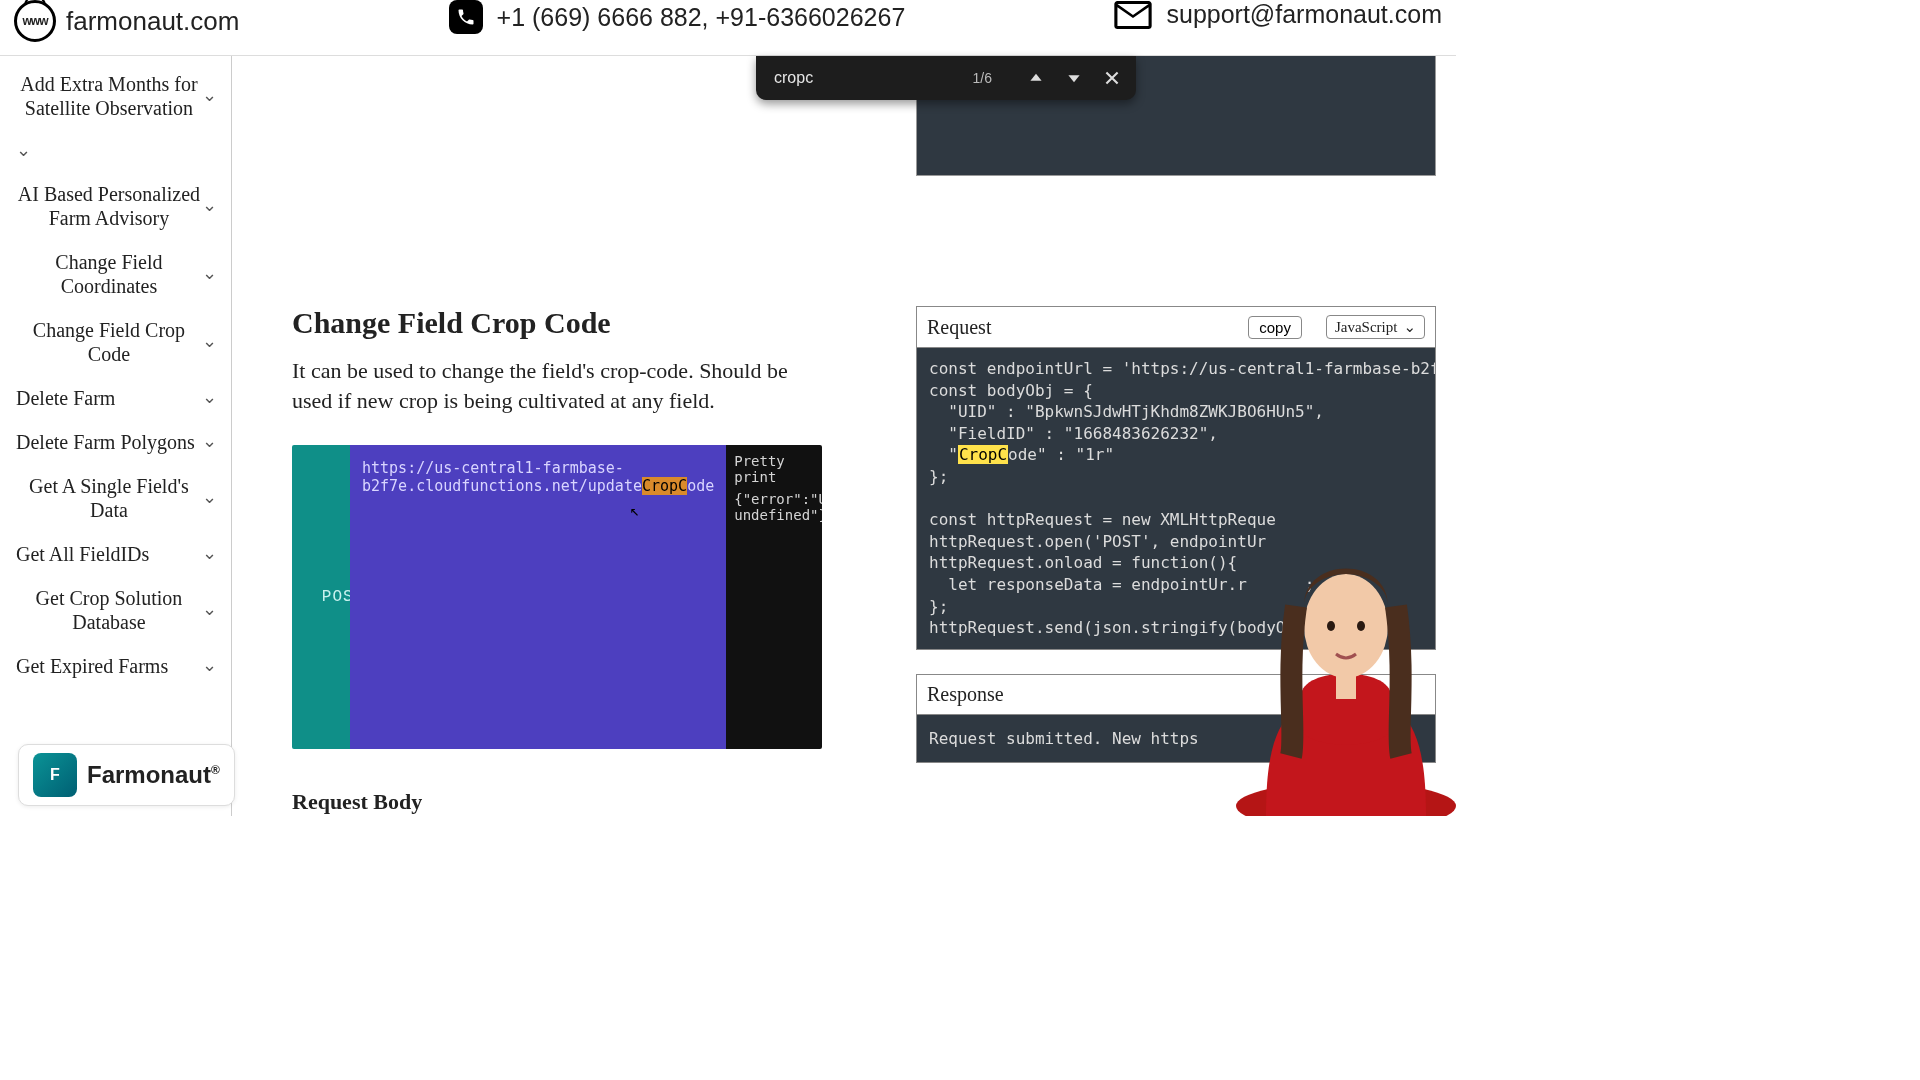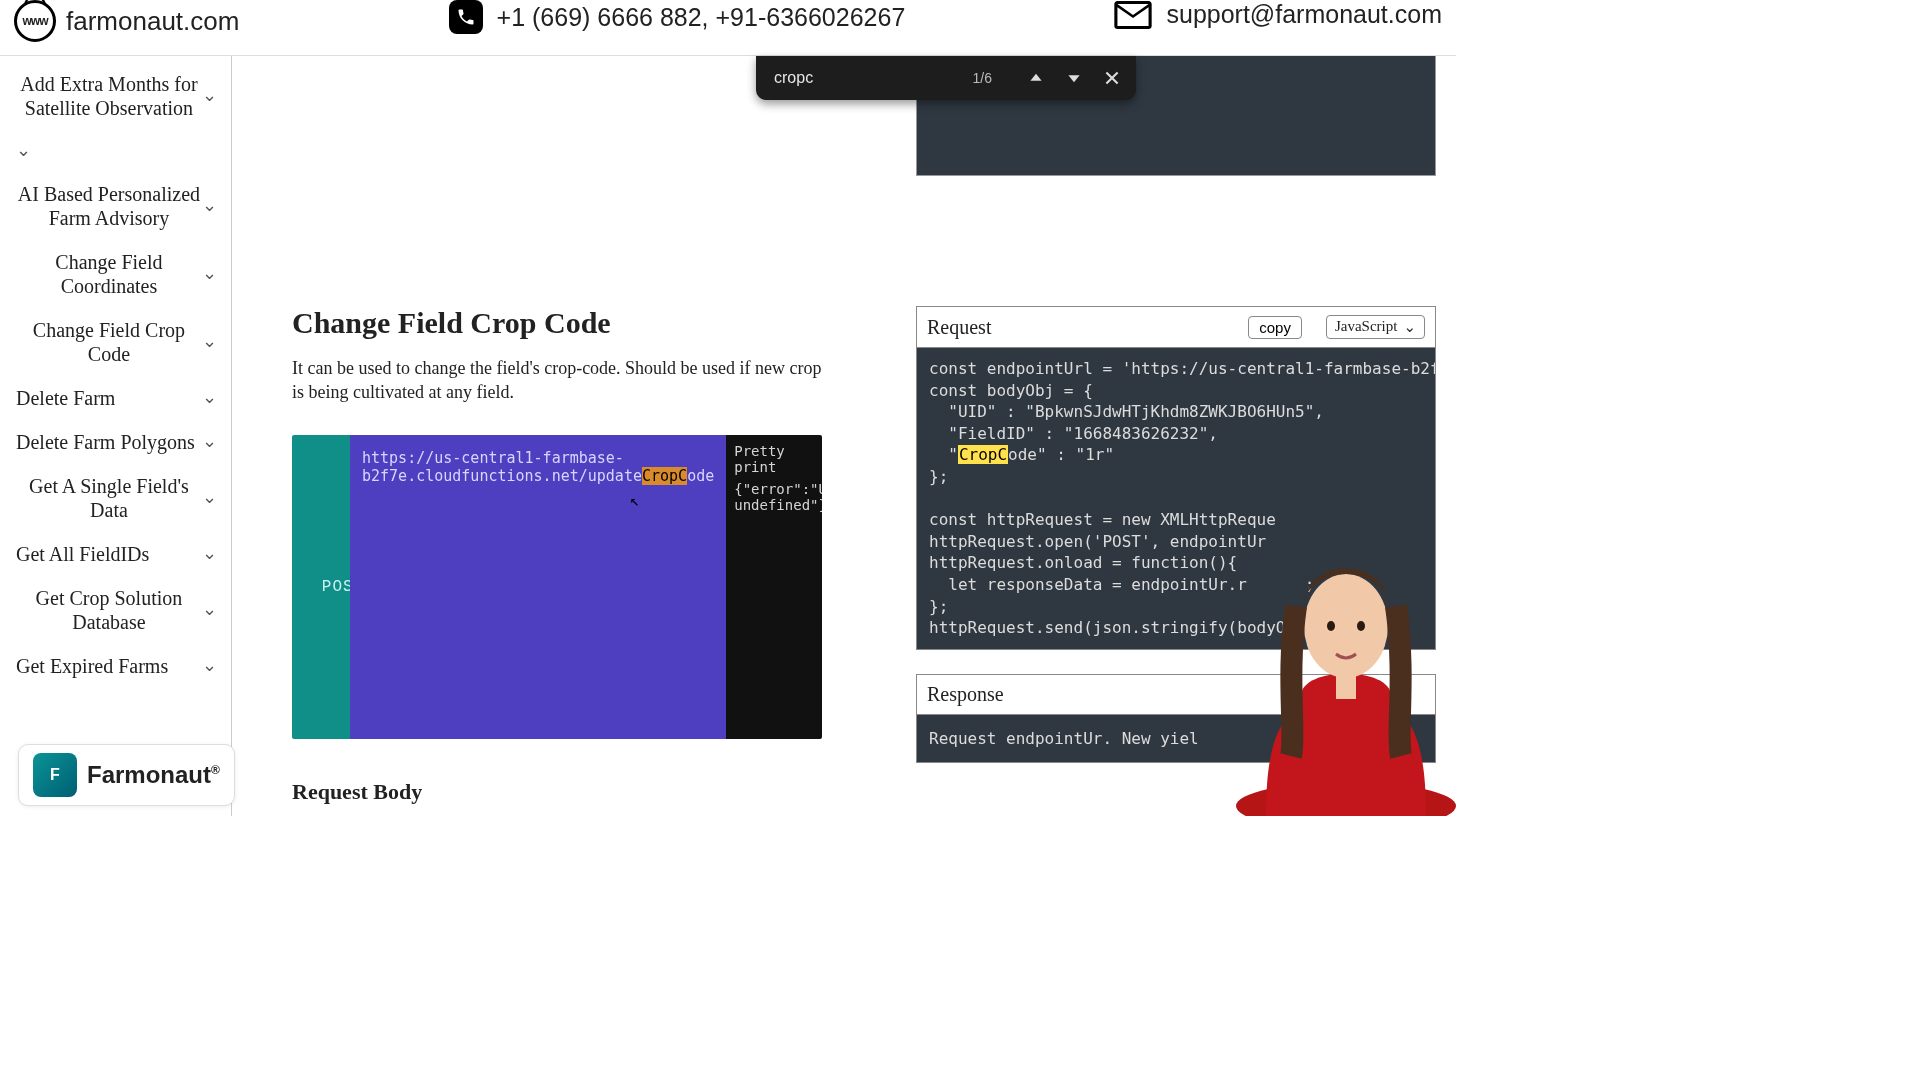--- a/index.html
+++ b/index.html
@@ -26,38 +26,38 @@
   .nav-item { display:flex; align-items:center; justify-content:space-between; padding: 10px 14px 10px 16px; font-size: 20px; line-height: 1.2; color:#222; cursor:pointer; }
   .nav-item .chev { font-size:18px; color:#555; }
   .farmonaut-badge { position:absolute; left:18px; bottom:10px; background:#fff; border:1px solid #ddd; border-radius:10px; padding:8px 14px; display:flex; align-items:center; gap:10px; box-shadow:0 1px 4px rgba(0,0,0,.08);}
   .farmonaut-badge .logo-box{width:44px;height:44px;background:linear-gradient(135deg,#0a9396,#005f73);border-radius:8px;display:flex;align-items:center;justify-content:center;color:#fff;font-weight:bold;font-family:Arial;}
   .farmonaut-badge .text{font-family:Arial;font-size:24px;font-weight:600;}
   .farmonaut-badge .reg{font-size:12px;vertical-align:super;}
 
   
   .content { flex: 1; padding: 0 26px 0 60px; overflow: hidden; position: relative; }
   .doc-title { font-size: 30px; font-weight: bold; margin-top: 250px; margin-bottom: 16px;}
-  .doc-desc { font-size: 18px; line-height: 1.35; max-width: 540px; }
+  .doc-desc { font-size: 22px; line-height: 1.35; max-width: 540px; }
 
   
   .find-bar { position: absolute; top: 56px; left: 756px; width: 380px; height: 44px; background: #1d1d1d; color:#e6e6e6; border-radius: 0 0 10px 10px; display:flex; align-items:center; padding:0 10px 0 18px; gap:10px; font-family: Arial, sans-serif; box-shadow:0 4px 10px rgba(0,0,0,.4); z-index:50;}
   .find-bar .term { flex:1; font-size:16px; }
   .find-bar .count { font-size:14px; color:#bbb; margin-right:20px;}
   .find-bar .ibtn { width:28px; height:28px; display:flex; align-items:center; justify-content:center; cursor:pointer; color:#ddd; }
   .find-bar .ibtn svg{width:14px;height:14px;fill:#ddd;}
 
   
   .right-col { width: 540px; padding-right: 20px; position:relative;}
   .dark-pane { background:#2f3841; border:1px solid #999; margin-top:0; height:120px; border-top:none; border-radius:0;}
   .request-panel { margin-top: 130px; border:1px solid #888; }
   .panel-head { display:flex; align-items:center; justify-content:space-between; padding:8px 10px; background:#fff; border-bottom:1px solid #888;}
   .panel-head .title{font-size:20px;}
   .panel-head .ctrls{display:flex;gap:24px;align-items:center;}
   .btn-copy{border:1px solid #888;background:#fff;padding:2px 10px;border-radius:4px;font-size:15px;cursor:pointer;}
-  .lang-sel{border:1px solid #888;background:#fff;padding:2px 8px;border-radius:4px;font-size:15px;display:flex;align-items:flex-start;gap:6px;cursor:pointer;}
+  .lang-sel{border:1px solid #888;background:#fff;padding:2px 8px;border-radius:4px;font-size:15px;display:flex;align-items:center;gap:6px;cursor:pointer;}
   .code-body{background:#2f3841;color:#dcdcdc;font-family:Menlo,Consolas,monospace;font-size:16px;line-height:1.35;padding:10px 12px;white-space:pre;overflow:hidden;}
   .hl{background:#ffe24b;color:#000;padding:0 1px;}
   .response-panel{margin-top:24px;border:1px solid #888;}
   .resp-head{padding:8px 10px;border-bottom:1px solid #888;font-size:20px;}
   .resp-body{background:#2f3841;color:#dcdcdc;font-family:Menlo,Consolas,monospace;font-size:16px;padding:14px 12px;min-height:46px;}
 
   
   .demo-box{margin-top:30px;width:530px;height:304px;display:flex;border-radius:2px;overflow:hidden;}
   .demo-left{width:58px;background:#0f8f88;color:#c9f2ef;display:flex;align-items:center;justify-content:center;font-family:Liberation Mono, monospace;font-size:16px;letter-spacing:1px;padding-left:44px;}
   .demo-mid{flex:1;background:#4d3fbf;color:#d9d5ff;padding:14px 12px;font-family:Menlo,Consolas,monospace;font-size:15px;position:relative;}
@@ -214,21 +214,21 @@
 <span>const httpRequest = new XMLHttpReque</span>
 <span>httpRequest.open('POST', endpointUr</span>
 <span>httpRequest.onload = function(){</span>
 <span>  let responseData = endpointUr.r      ;</span>
 <span>};</span>
 <span>httpRequest.send(json.stringify(bodyO</span></div>
     </div>
 
     <div class="response-panel">
       <div class="resp-head">Response</div>
-      <div class="resp-body">Request endpointUr. New yiel</div>
+      <div class="resp-body">Request submitted. New https</div>
     </div>
   </div>
 </div>
 
 <div class="farmonaut-badge">
   <div class="logo-box">F</div>
   <div class="text"><span>Farmonaut</span><span class="reg">®</span></div>
 </div>
 
 <div class="presenter">

